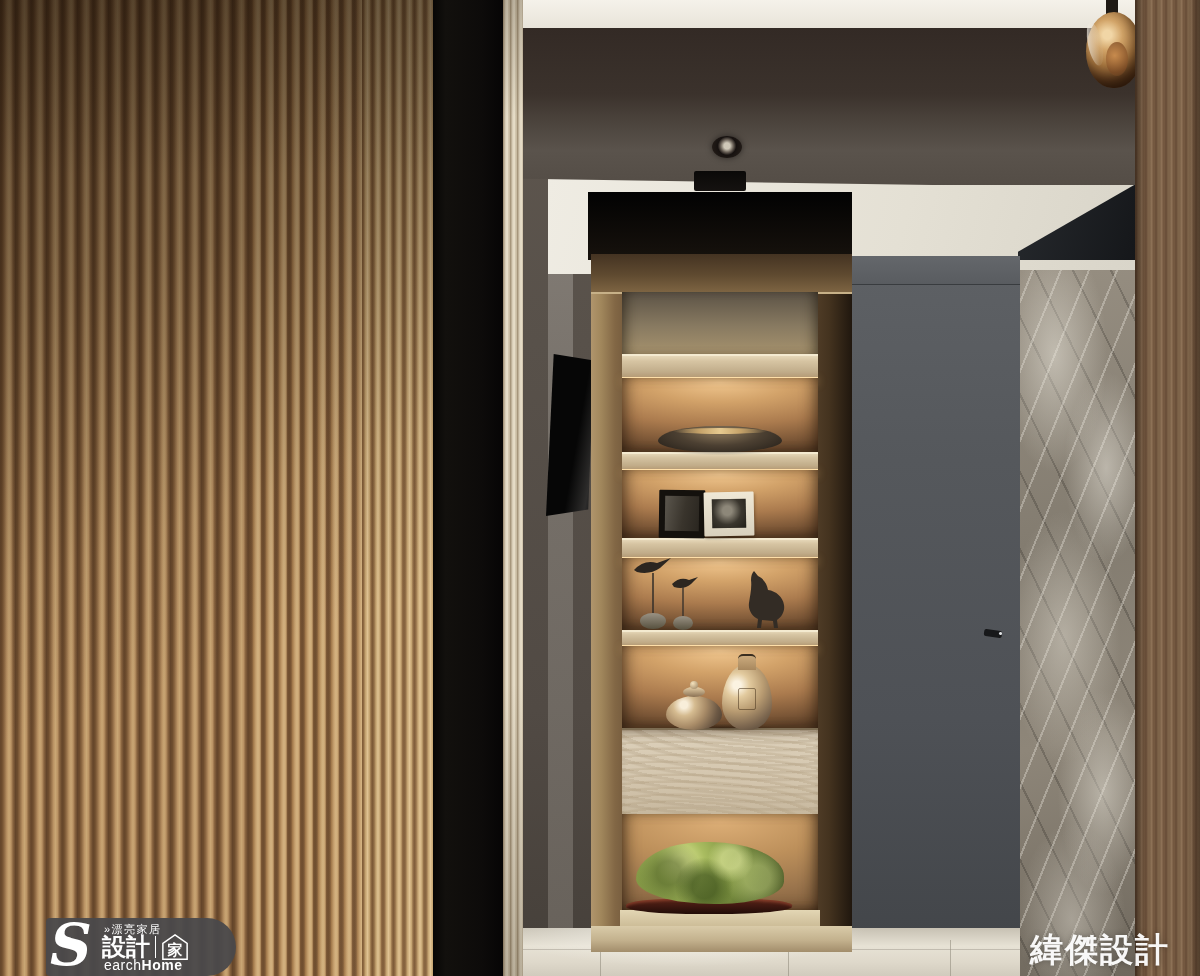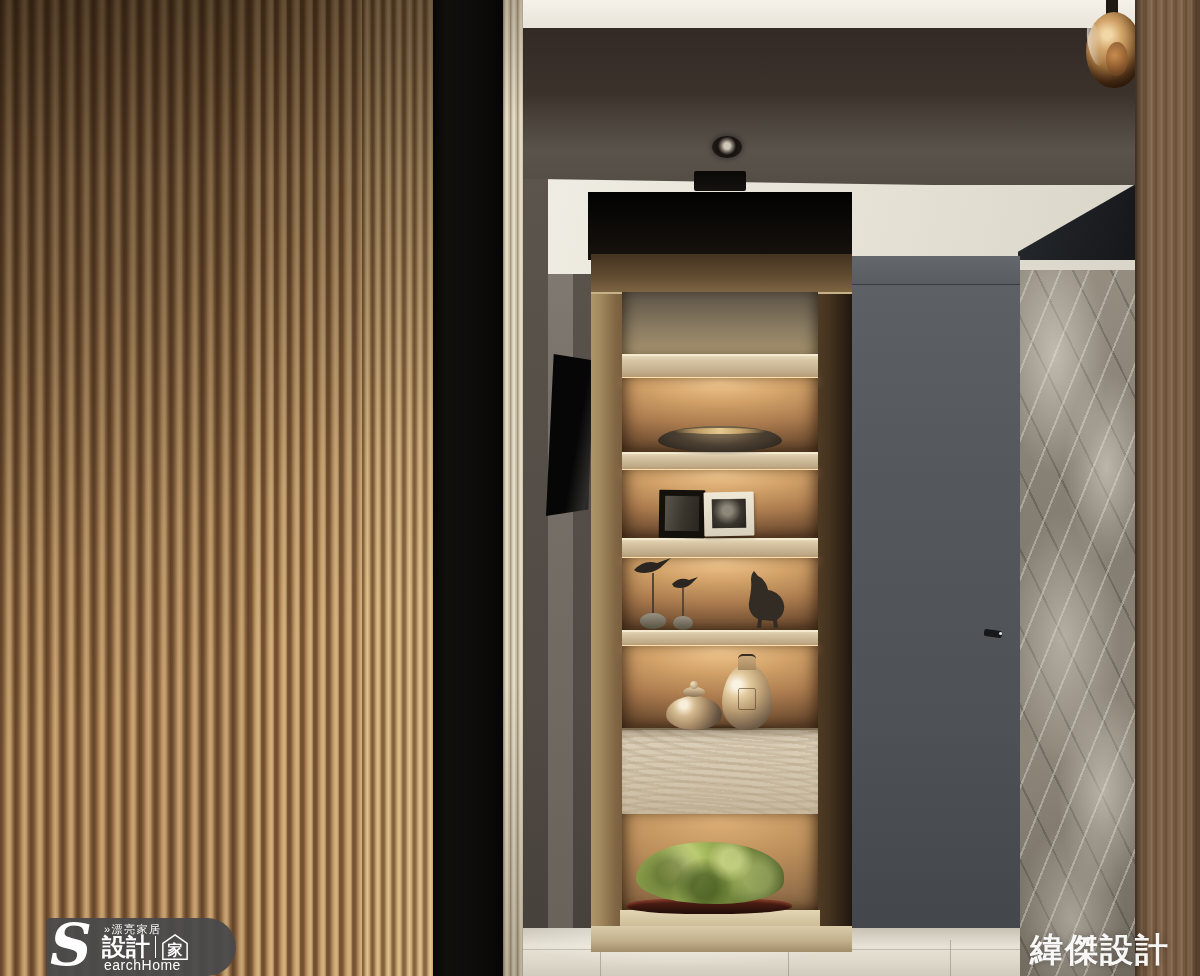--- a/index.html
+++ b/index.html
@@ -194,21 +194,21 @@
   
   #logo{left:46px;top:918px;width:190px;height:58px;background:rgba(74,73,75,.95);
     border-radius:4px 29px 29px 4px;color:#fff;}
   #logo-s{position:absolute;left:4px;top:-6px;font-family:"DejaVu Serif",serif;font-style:italic;
     font-weight:bold;font-size:58px;line-height:66px;color:#fff;}
   #logo-tagline{position:absolute;left:58px;top:4px;font-size:11px;letter-spacing:1.5px;white-space:nowrap;}
   #logo-main{position:absolute;left:56px;top:13px;display:flex;align-items:center;gap:2px;
     font-size:24px;font-weight:bold;white-space:nowrap;}
   #logo-divider{width:1px;height:22px;background:#fff;margin:0 3px;}
   #logo-en{position:absolute;left:58px;top:39px;font-size:14px;letter-spacing:.5px;white-space:nowrap;}
-  #logo-en .bold{font-weight:normal;}
+  #logo-en .bold{font-weight:bold;}
   #credit{left:1030px;top:928px;width:178px;height:44px;font-size:33px;font-weight:bold;
     letter-spacing:2px;color:rgba(255,255,255,.95);text-shadow:0 0 6px rgba(0,0,0,.3);white-space:nowrap;}
 </style>
 </head>
 <body>
 
 <div id="stage">
 
   <div class="abs" id="slats-a"></div>
   <div class="abs" id="slats-b"></div>

